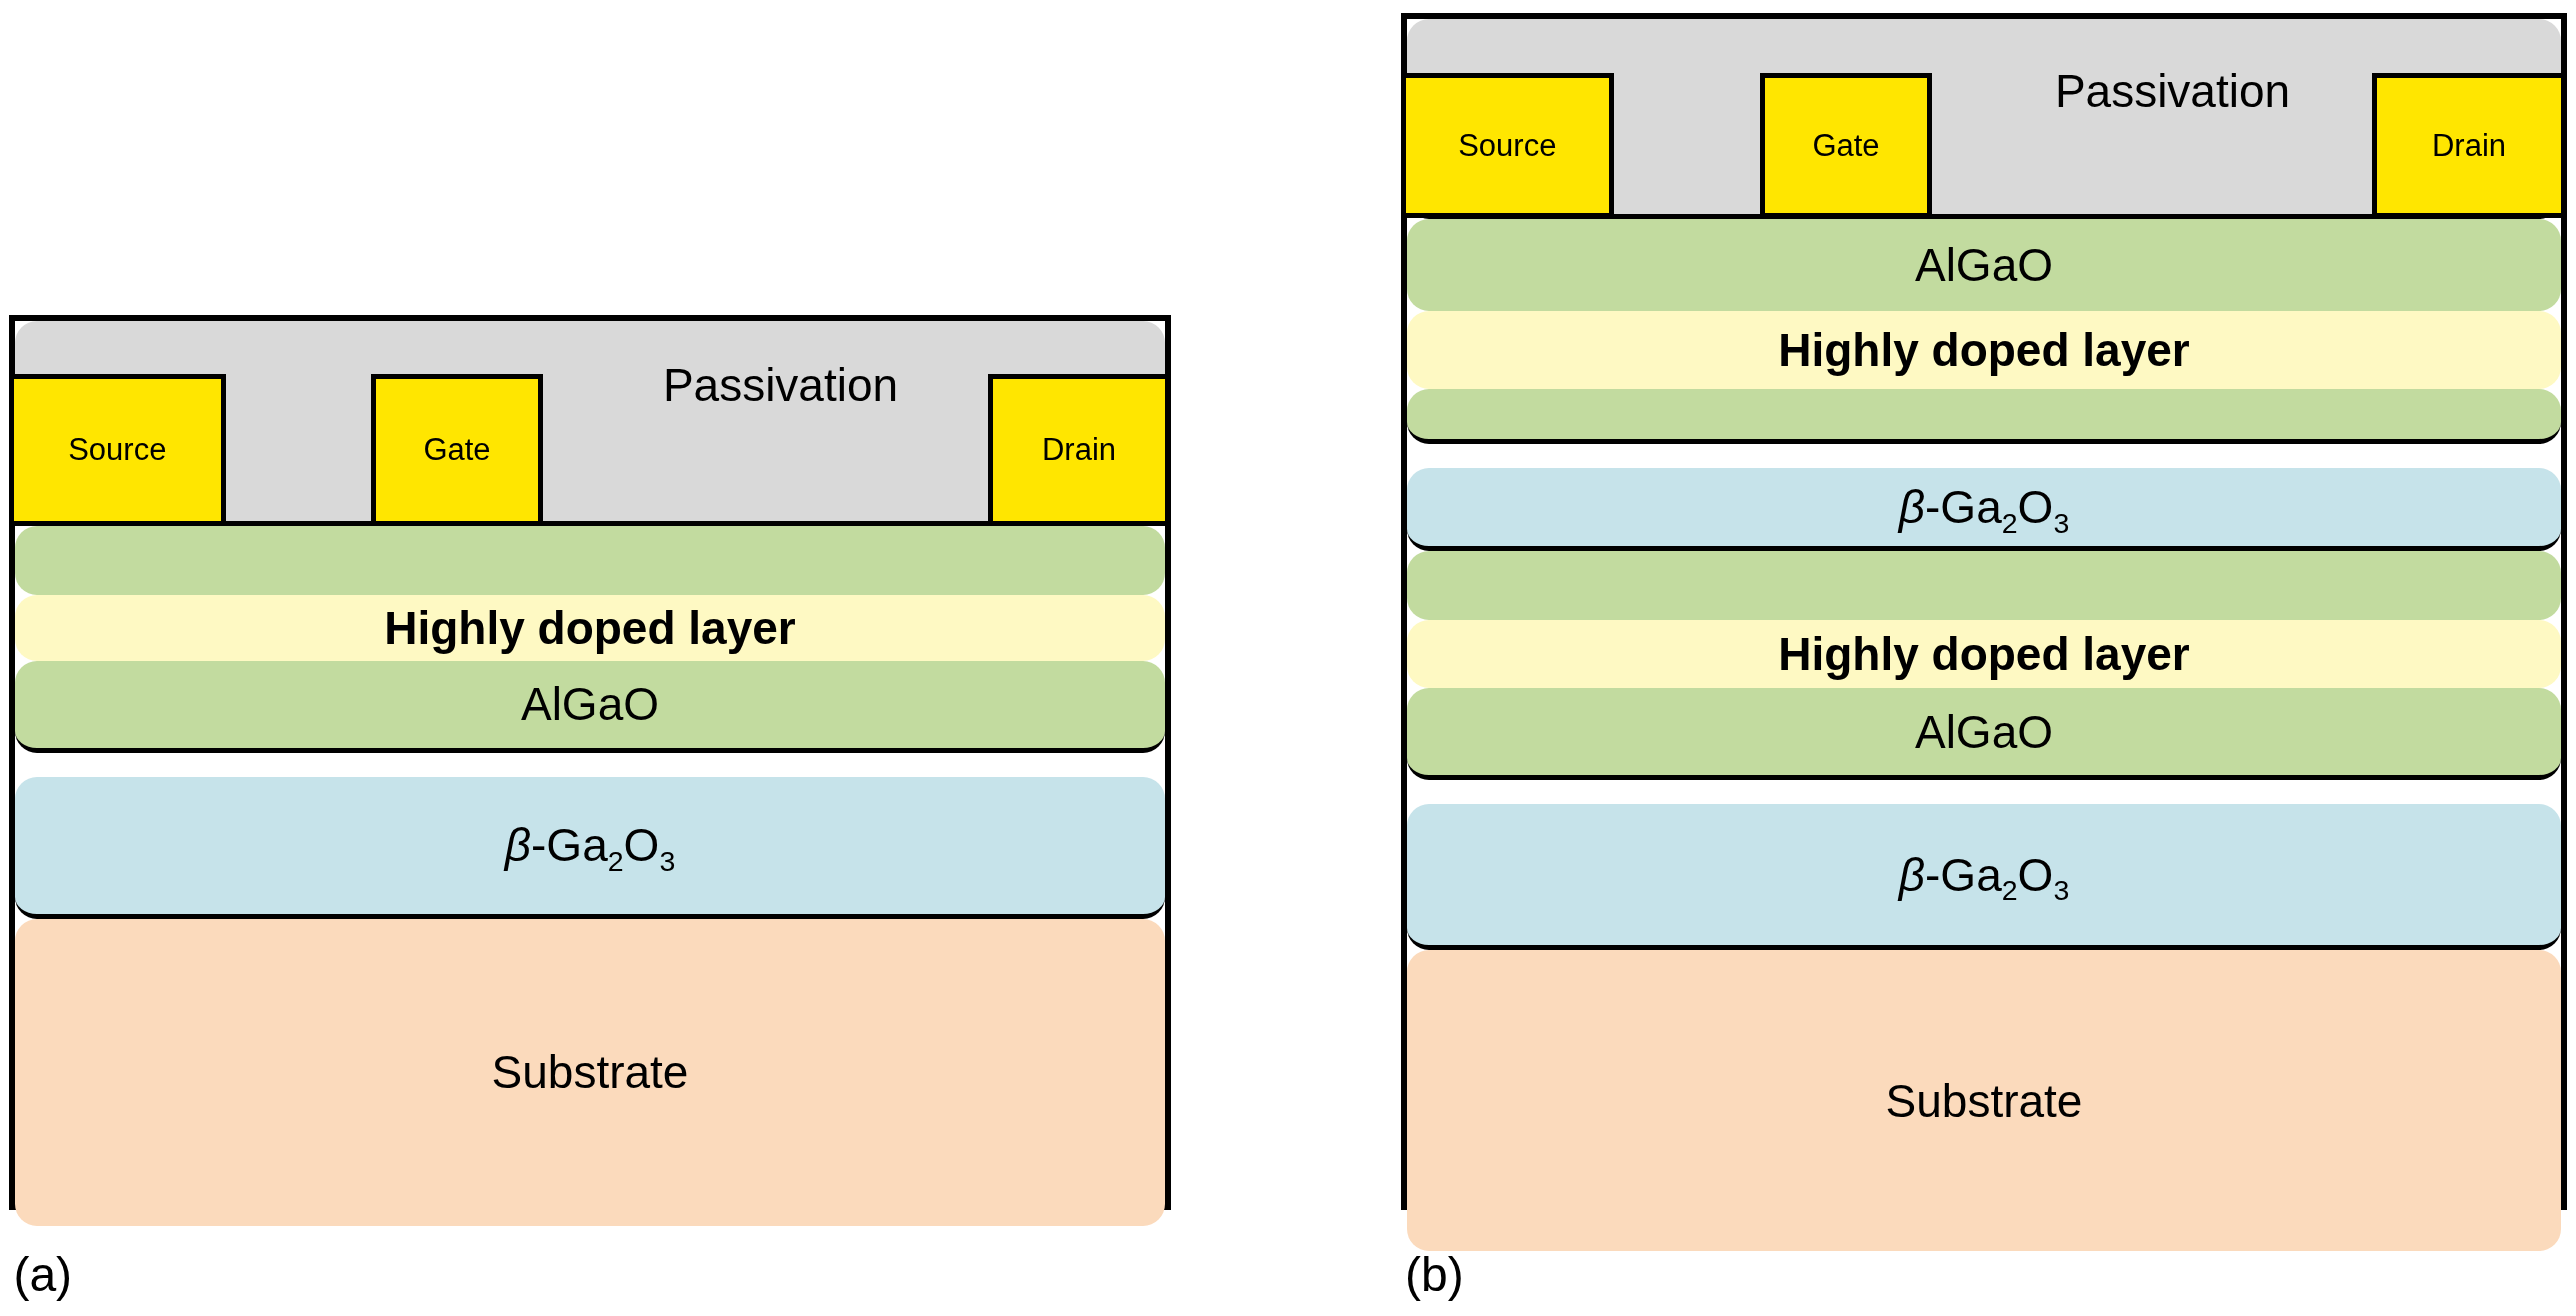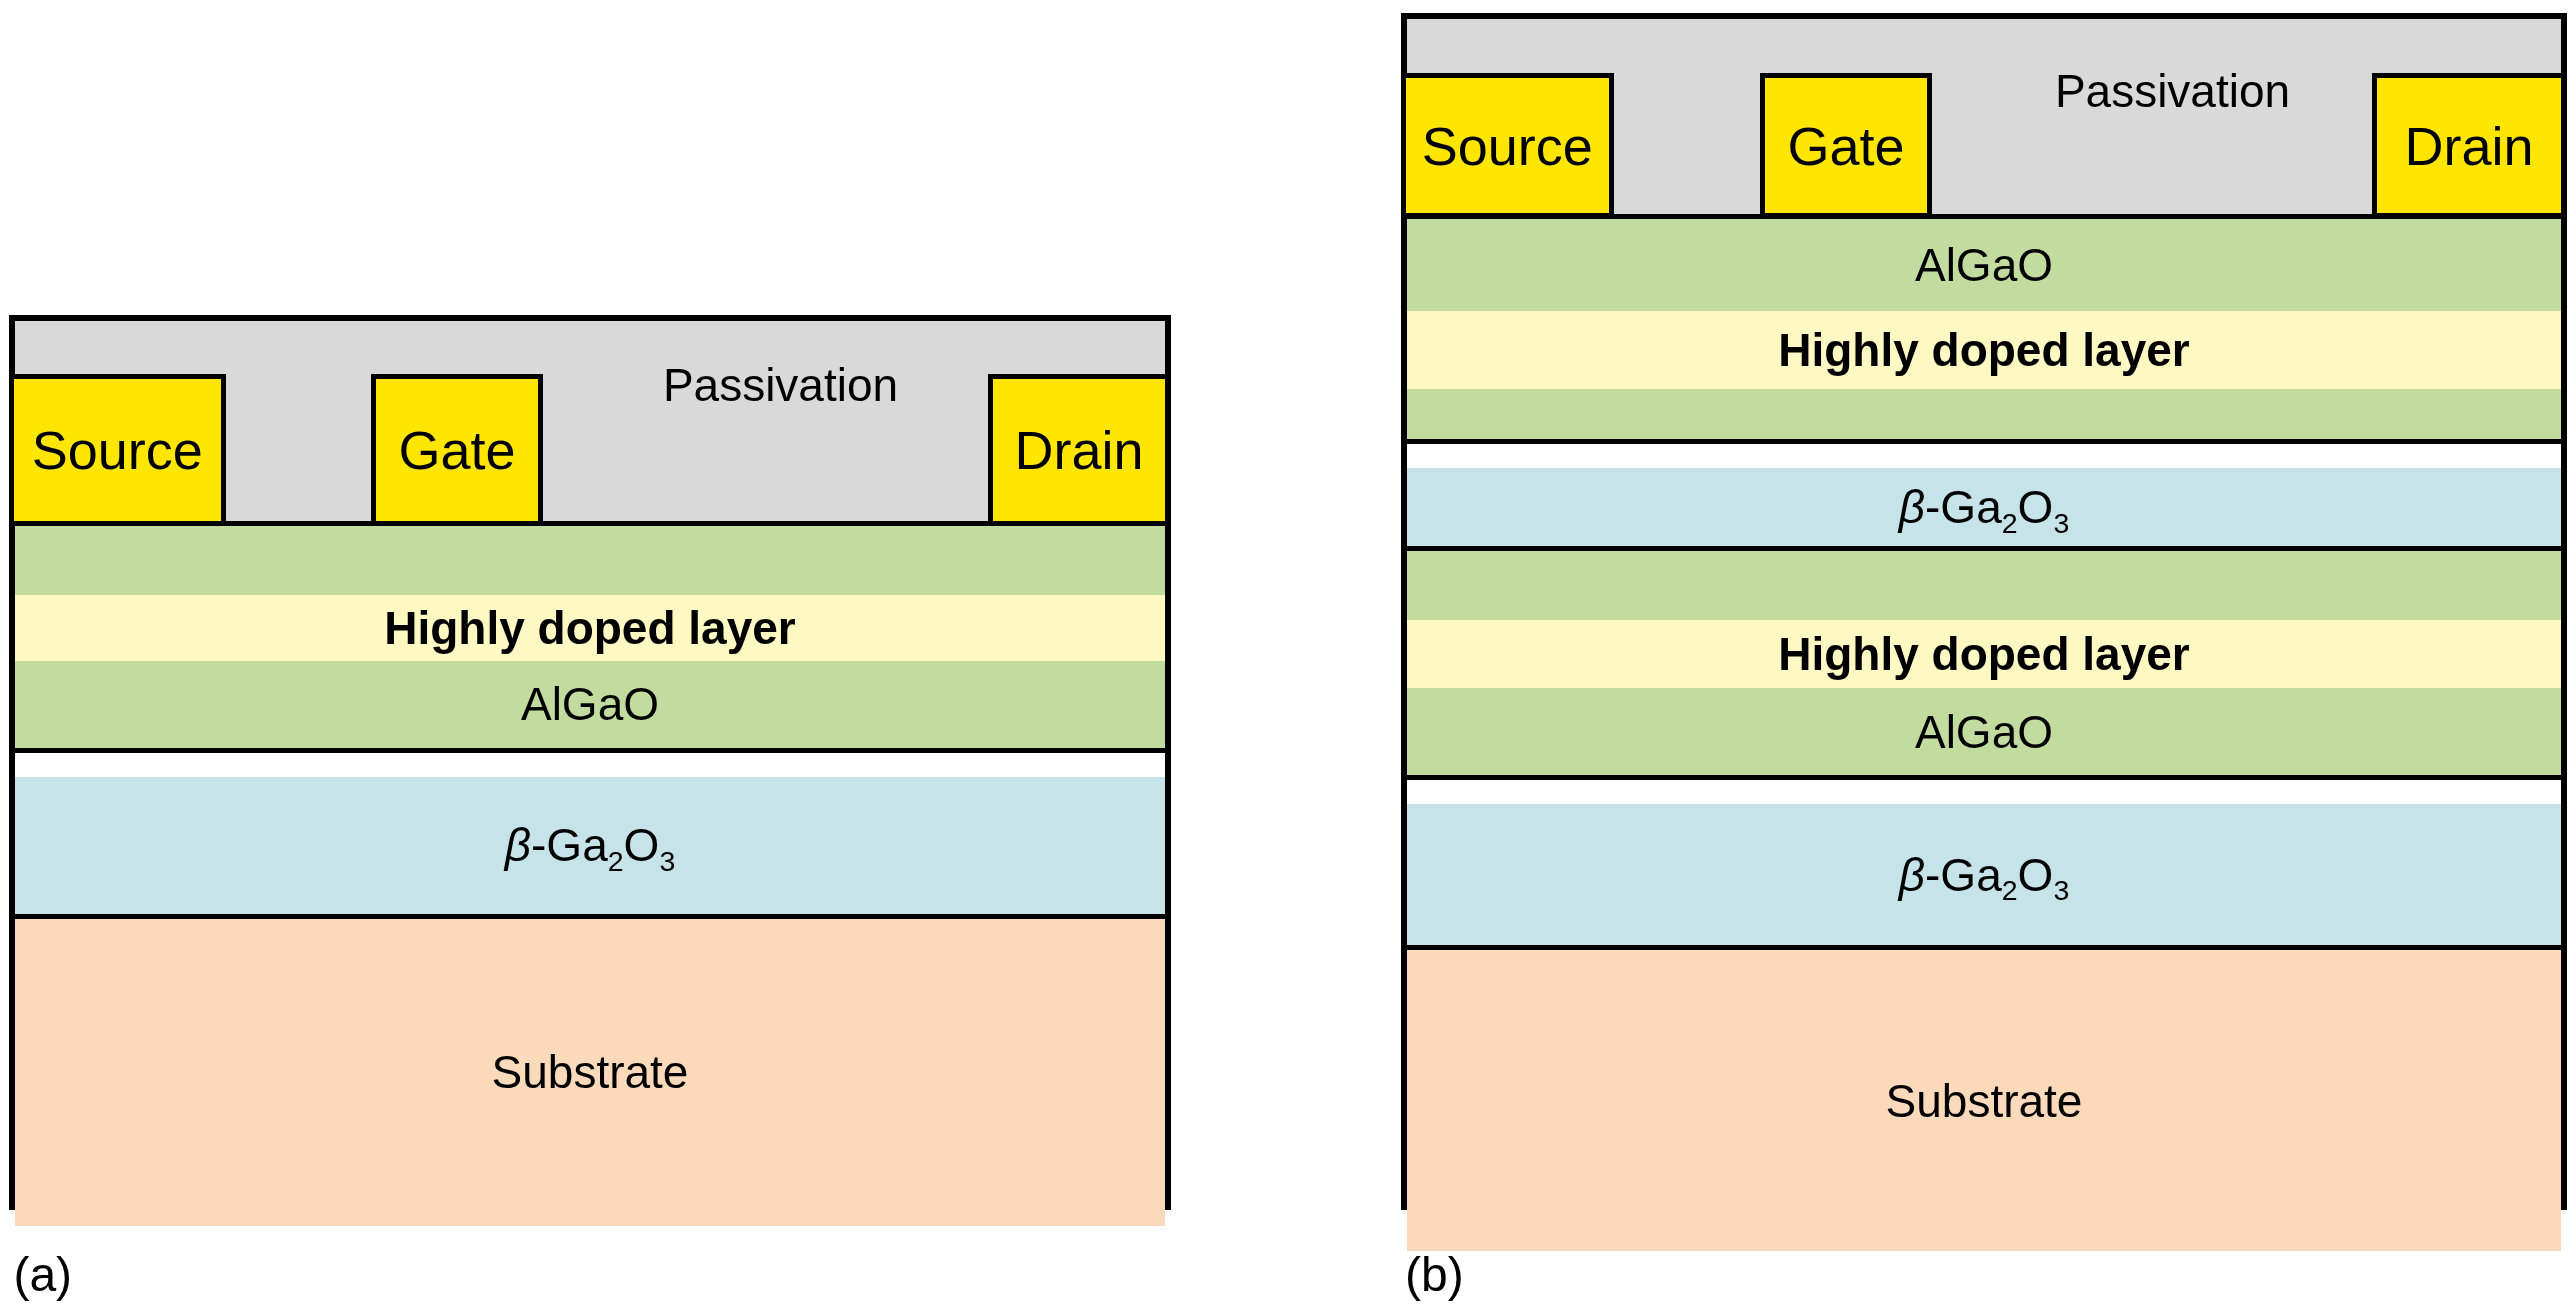--- a/index.html
+++ b/index.html
@@ -3,21 +3,21 @@
 <meta charset="utf-8">
 <style>
   html,body{margin:0;padding:0;background:#ffffff;}
   .page{position:relative;width:2576px;height:1316px;background:#ffffff;overflow:hidden;
         font-family:"Liberation Sans","DejaVu Sans",sans-serif;color:#000;}
 
   .device{position:absolute;border:6.2px solid #000;background:#fff;}
   #device-a{left:9px;top:315px;width:1150px;height:883px;}
   #device-b{left:1401px;top:13.4px;width:1154px;height:1185px;}
 
-  .layer{width:100%;display:flex;align-items:center;justify-content:center;}
+  .layer{width:100%;display:flex;align-items:center;justify-content:center;border-radius:22px;}
   .llabel{font-size:46px;line-height:1.05;white-space:nowrap;}
   .nudge-up{box-sizing:border-box;}
 
   
   .c-gray{background:#D9D9D9;}
   .c-green{background:#C2DB9F;}
   .c-orange{background:#fef9c3;font-weight:bold;}
   .c-blue{background:#C6E3EA;margin-top:24px;}
   .c-peach{background:#FBDABC;}
   .line-b{border-bottom:5.3px solid #000;}
@@ -38,21 +38,21 @@
   .pB-blue1{height:78px;}
   .pB-green3{height:69px;}
   .pB-orange2{height:68px;}
   .pB-algao2{height:87px;}
   .pB-blue2{height:141px;}
   .pB-substrate{height:301px;}
 
   
   .electrode{position:absolute;background:#FFE600;border:5.3px solid #000;
              display:flex;align-items:center;justify-content:center;}
-  .electrode .llabel{font-size:54px;}
+  .electrode .llabel{font-size:31px;}
   #device-a .electrode{top:53px;height:142px;}
   .elA-source{left:-6.2px;width:207px;}
   .elA-gate{left:356px;width:162px;}
   .elA-drain{left:973px;width:172px;}
   #device-b .electrode{top:54px;height:135px;}
   .elB-source{left:-6.2px;width:203px;}
   .elB-gate{left:353px;width:162px;}
   .elB-drain{left:965px;width:184px;}
 
   .pass-label{position:absolute;left:534px;width:463px;text-align:center;

